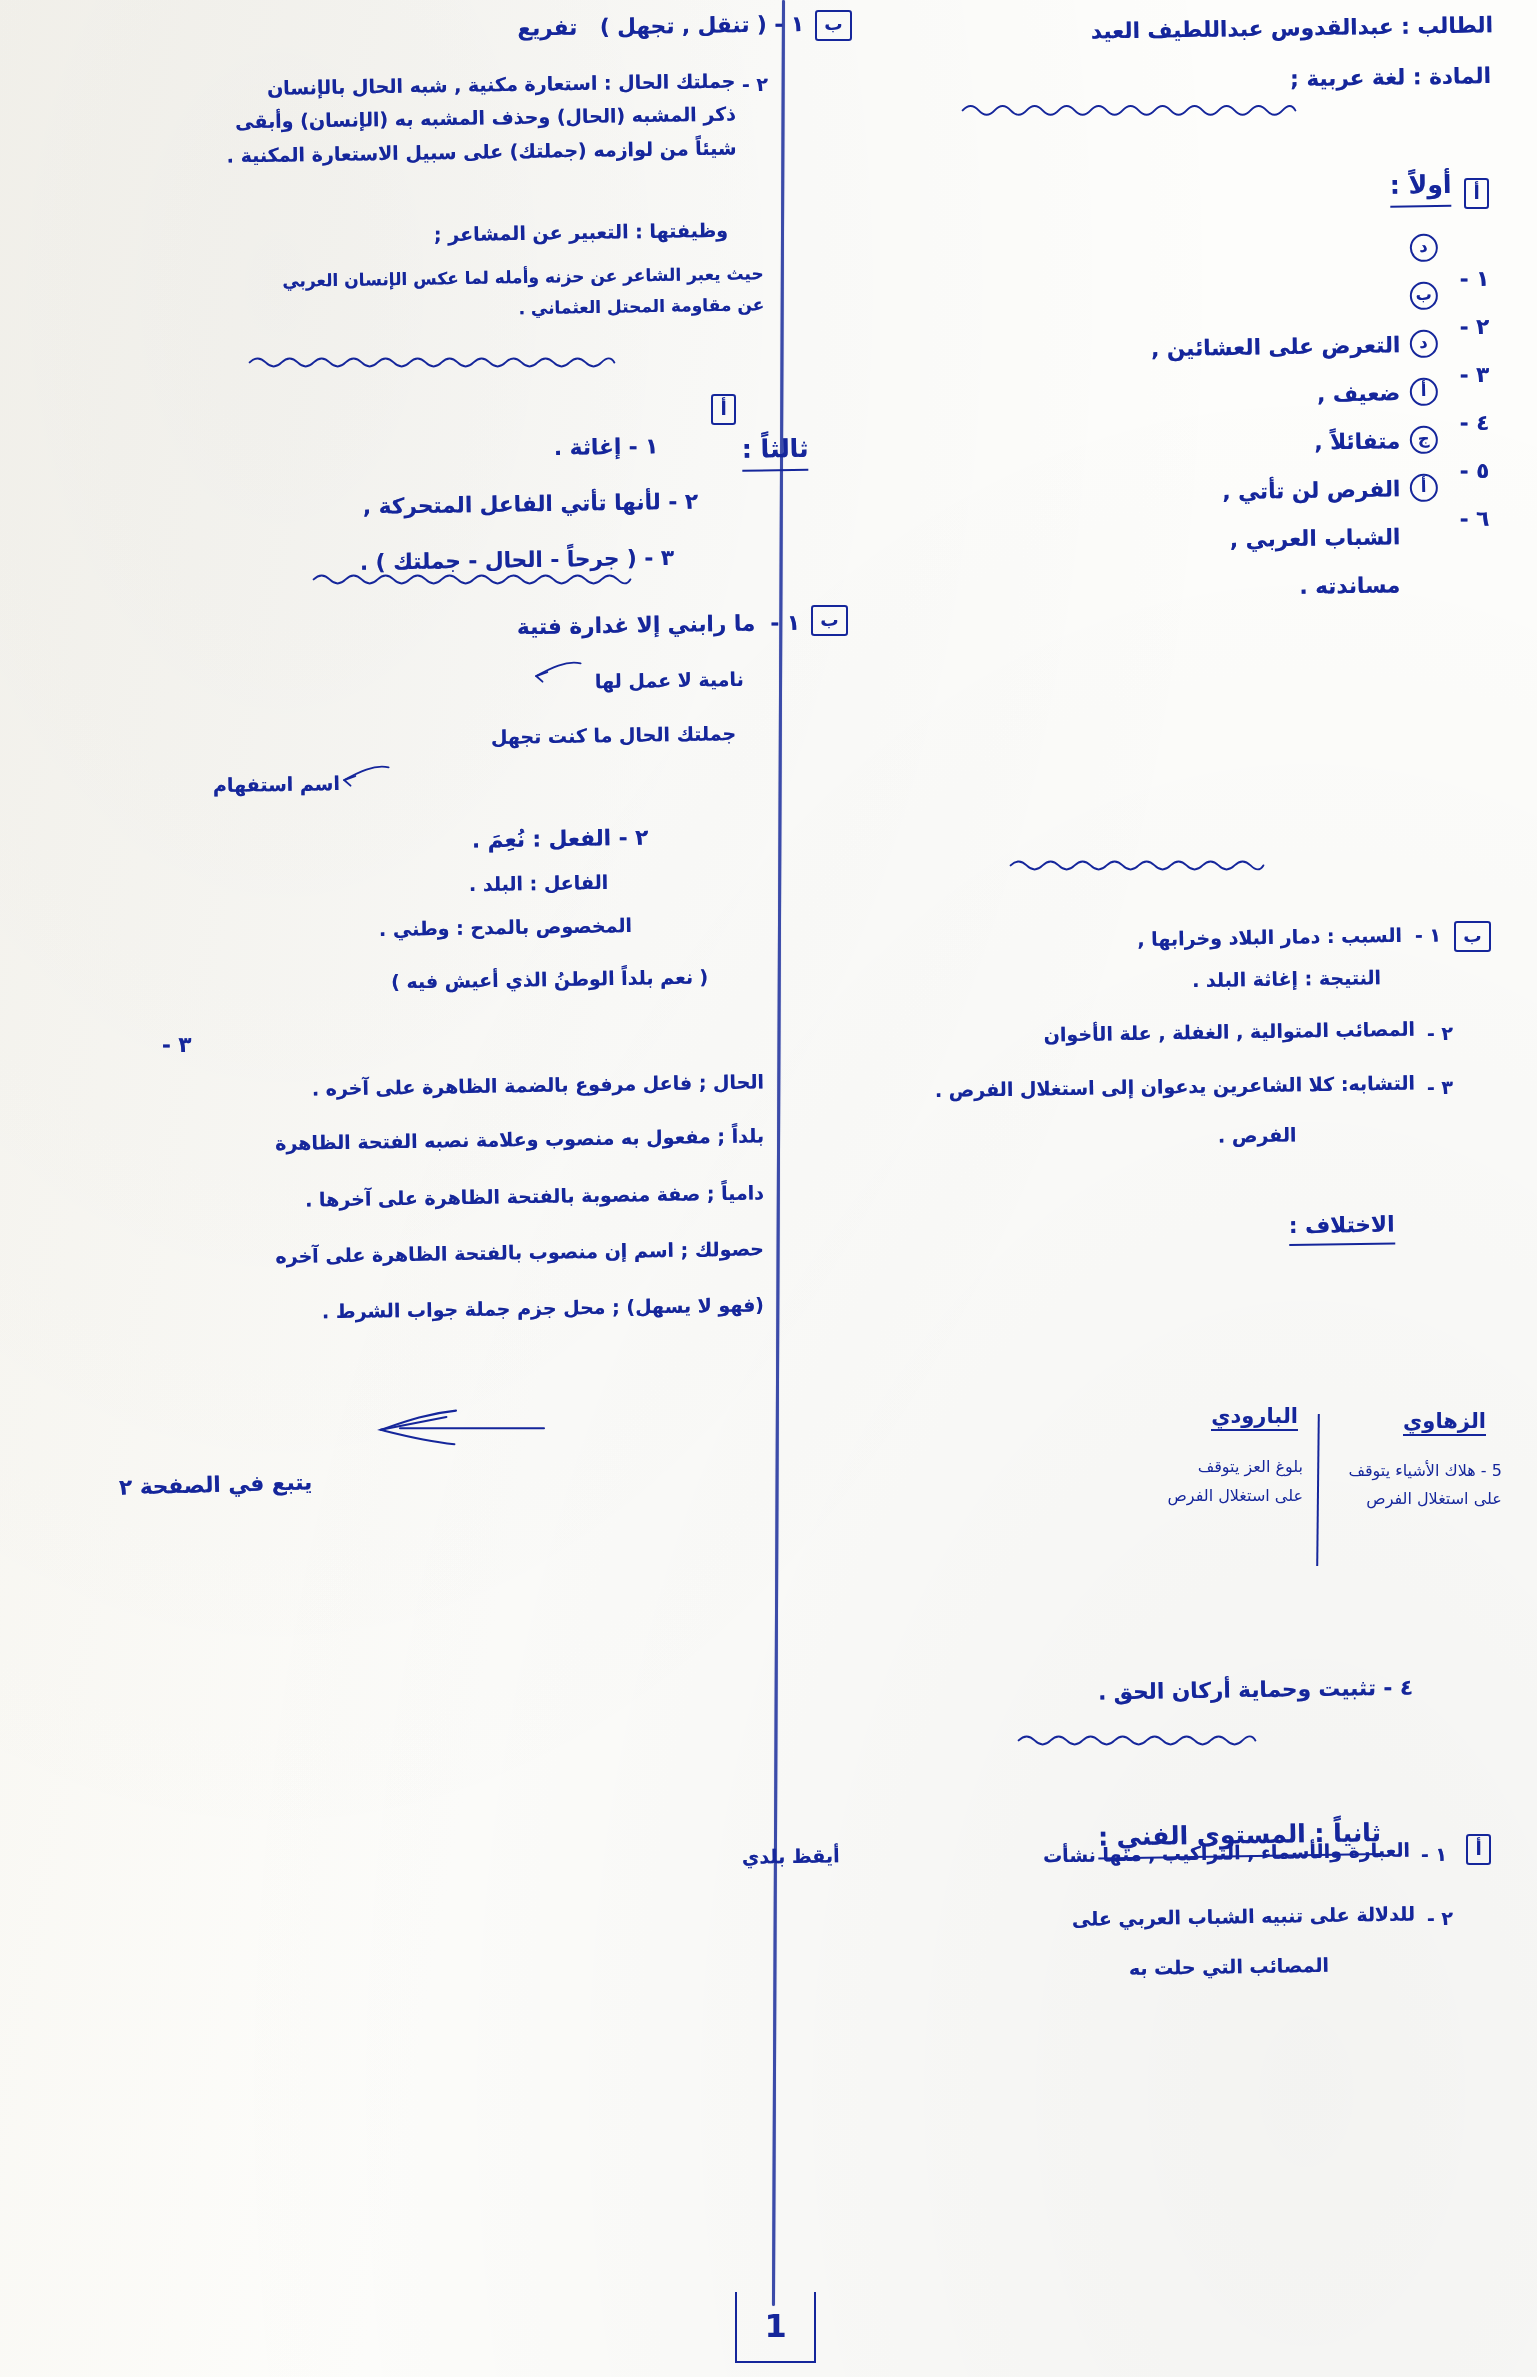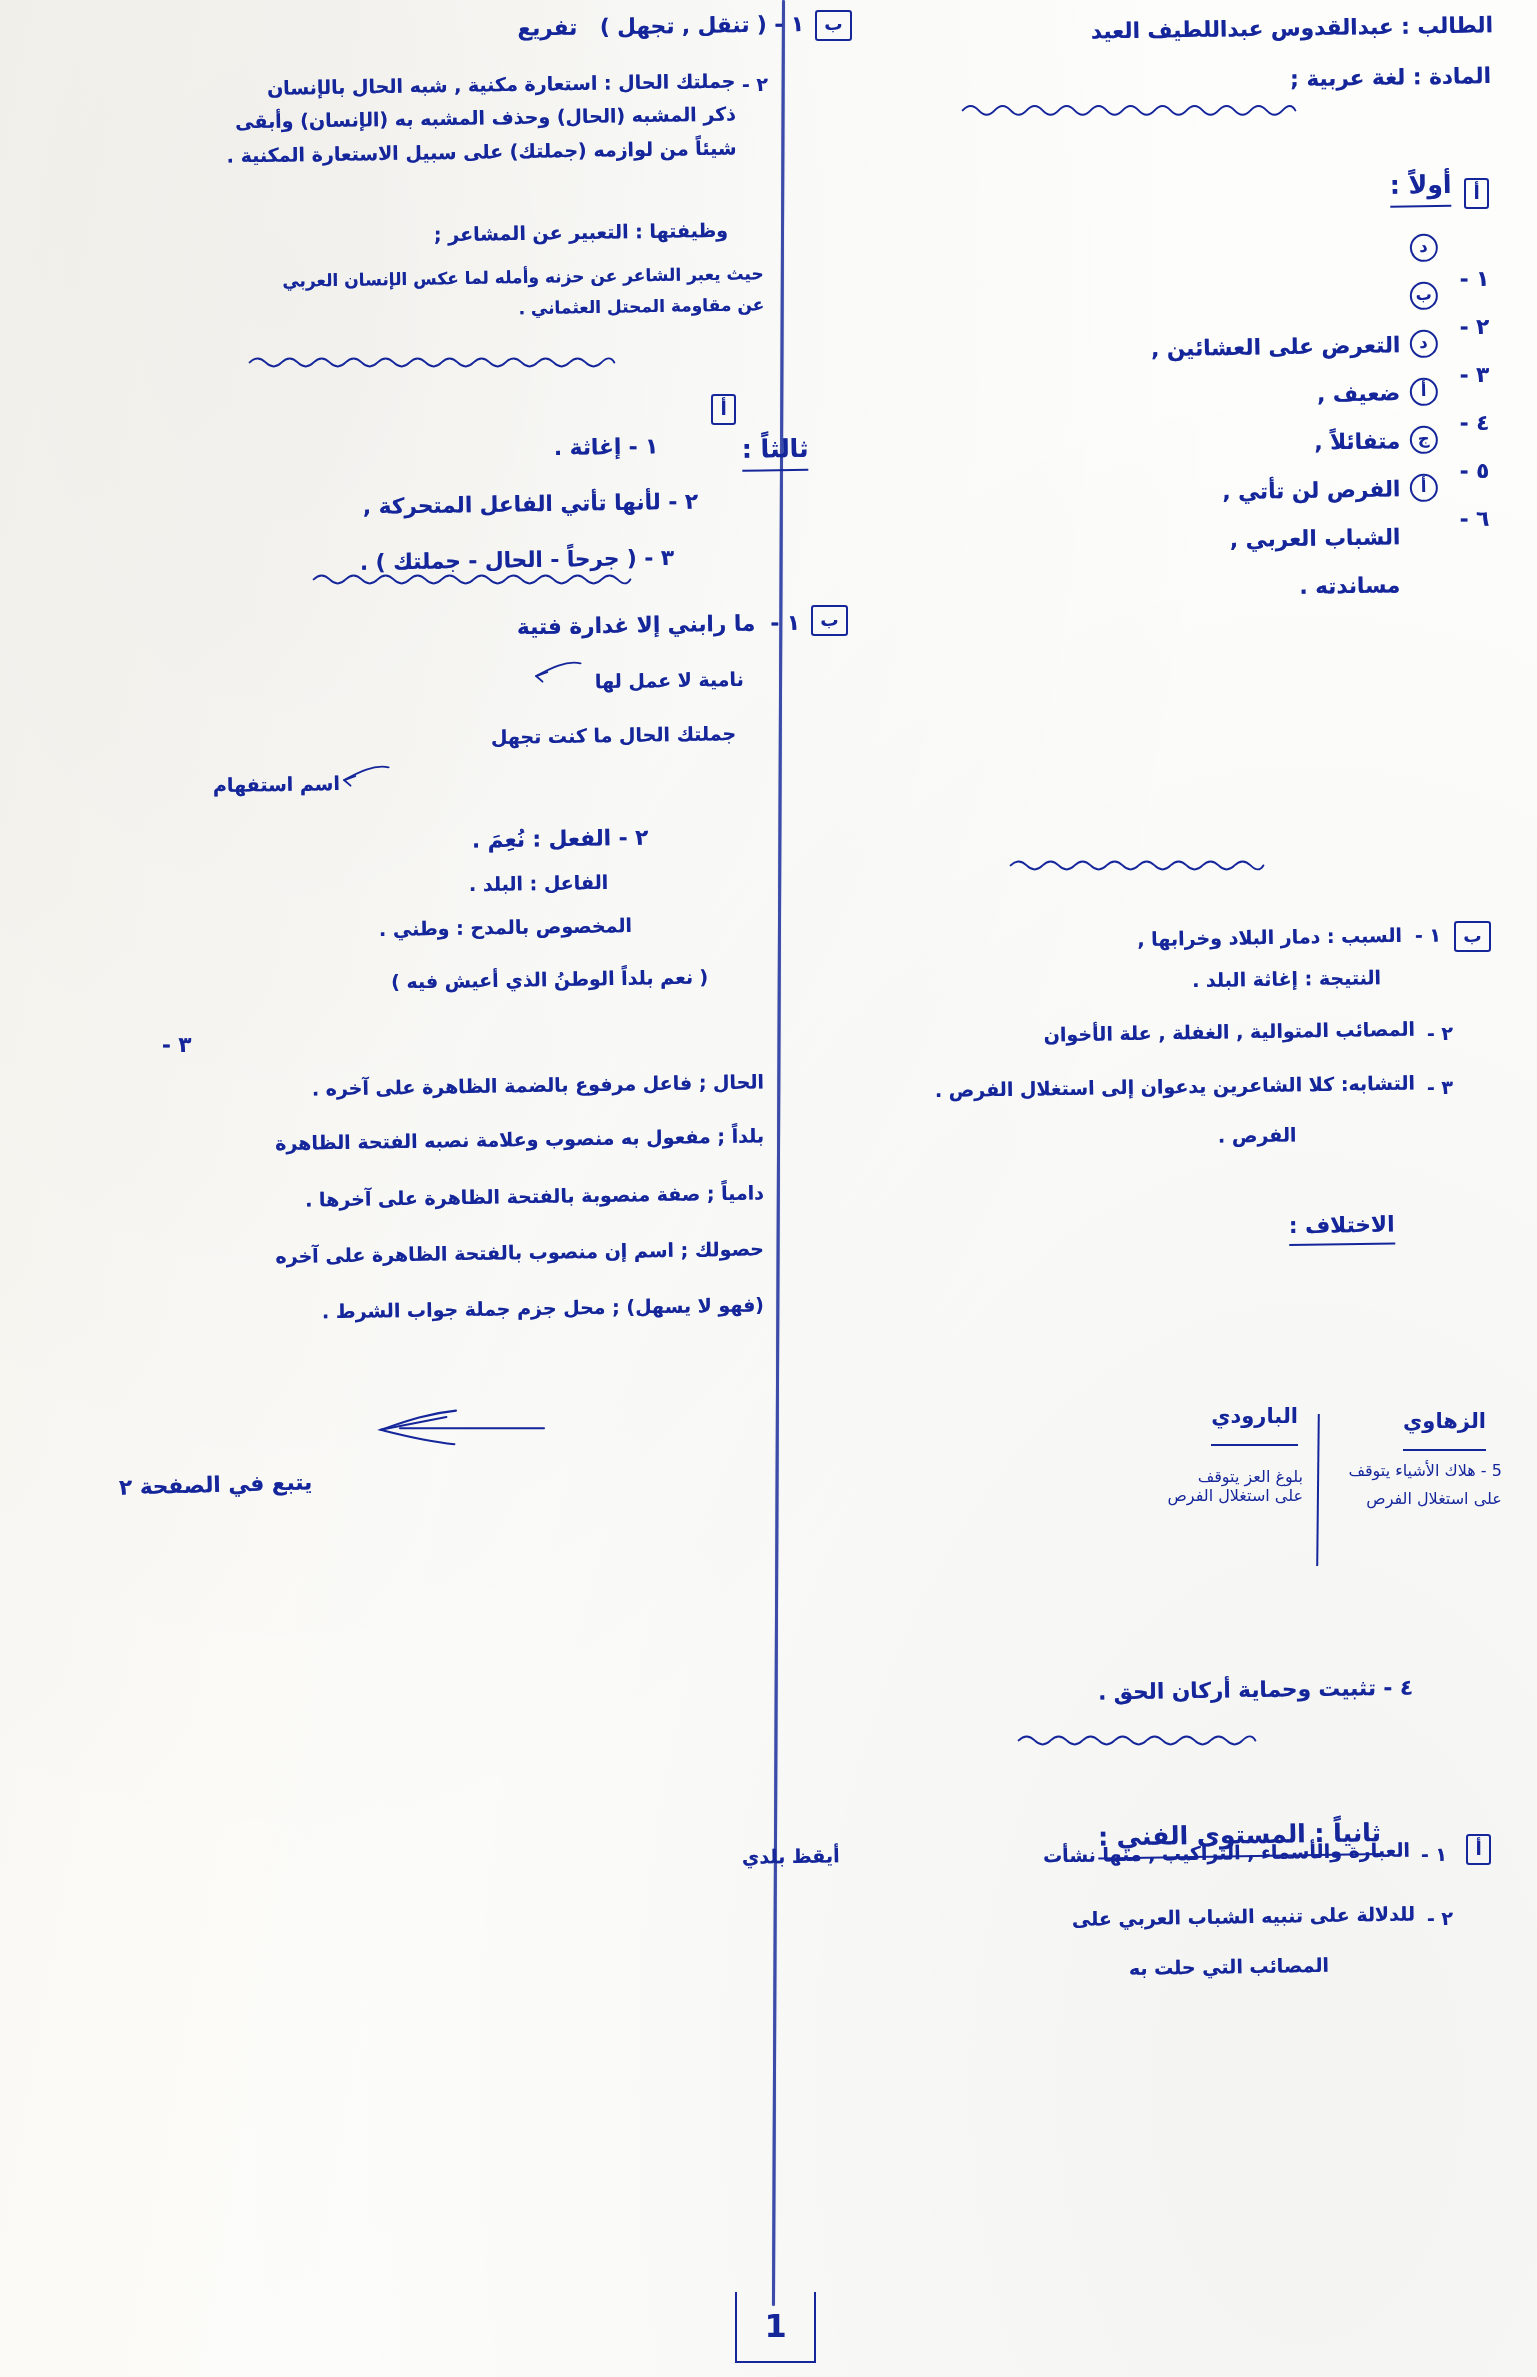--- a/index.html
+++ b/index.html
@@ -128,21 +128,21 @@
     height: 152px;
     background: #15269b;
     transform: rotate(0.6deg);
   }
   #compare-table .head {
     position: absolute;
     font-size: 21px;
     font-weight: 700;
     color: #15269b;
     border-bottom: 2px solid #15269b;
-    padding-bottom: 16px;
+    padding-bottom: 1px;
   }
   #compare-table .cell {
     position: absolute;
     font-size: 16px;
     color: #15269b;
     line-height: 1.55;
     width: 172px;
   }
 
   
@@ -259,21 +259,21 @@
   </div>
 
   <div id="compare-table">
     <div class="col-rule"></div>
     <div class="head" style="right:19px; top:0;">الزهاوي</div>
     <div class="head" style="right:207px; top:-4.8px;">البارودي</div>
 
     <div class="cell" style="right:3.2px; top:50px;">5 - هلاك الأشياء يتوقف</div>
     <div class="cell" style="right:3.2px; top:78px;">على استغلال الفرص</div>
 
-    <div class="cell" style="right:202px; top:46px;margin-top:10px;">بلوغ العز يتوقف</div>
+    <div class="cell" style="right:202px; top:46px;">بلوغ العز يتوقف</div>
     <div class="cell" style="right:202px; top:75px;">على استغلال الفرص</div>
   </div>
 
   <div class="hw l slant" style="top:1674px; right:124px;">٤ - تثبيت وحماية أركان الحق .</div>
 
   <div class="squiggle" style="top:1730px; right:280px; width:240px;">
     <svg width="240" height="17.6" viewBox="0 0 300 22" fill="none">
       <path d="M2 13 Q 12 3, 22 13 T 42 13 T 62 13 T 82 13 T 102 13 T 122 13 T 142 13 T 162 13 T 182 13 T 202 13 T 222 13 T 242 13 T 262 13 T 282 13 T 298 13" stroke="#15269b" stroke-width="2.4" stroke-linecap="round"></path>
     </svg>
   </div>

